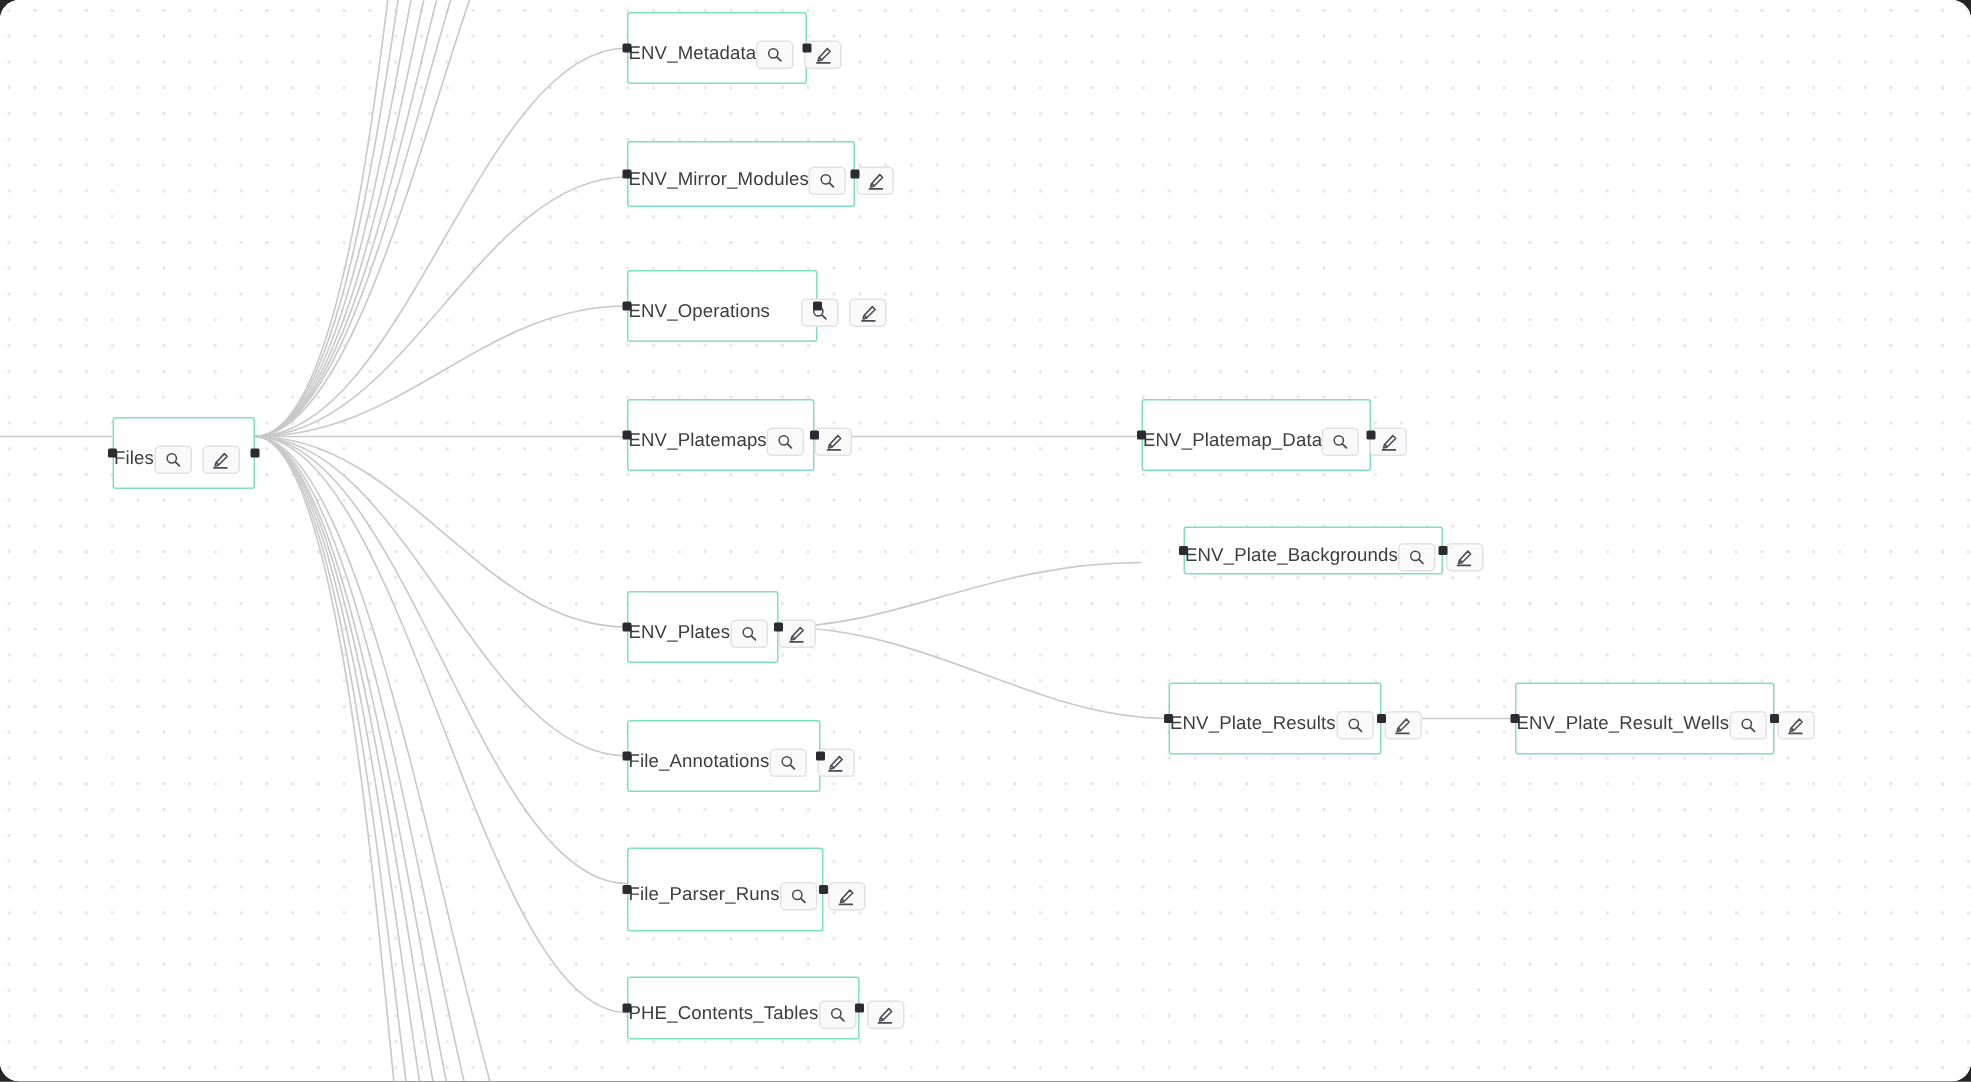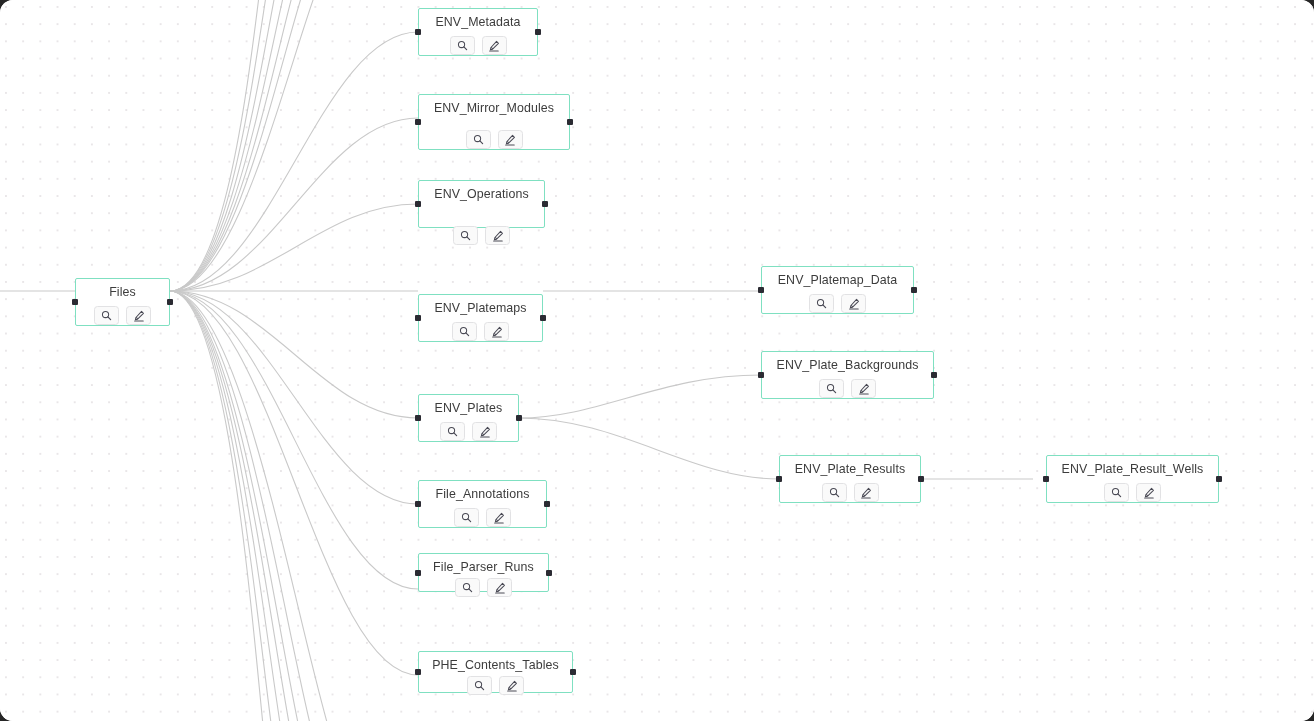--- a/index.html
+++ b/index.html
@@ -42,23 +42,23 @@
     stroke: #c9c9c9;
     stroke-width: 1.1px;
   }
 
   .node {
     position: absolute;
     border: 1.7px solid #7fe0c1;
     background: #ffffff;
     border-radius: 2px;
     display: flex;
-    flex-direction: column;
+    flex-direction: row;
     align-items: center;
-    justify-content: space-between;
+    justify-content: flex-start;
     padding-top: 6px;
   }
   .node-label {
     font-size: 12.4px;
     color: #3c3c3c;
     line-height: 15px;
     white-space: nowrap;
     letter-spacing: 0.1px;
   }
   .node-actions {
@@ -163,21 +163,21 @@
             <svg width="12" height="12" viewBox="0 0 16 16">
               <path d="M11.4 1.9 L13.9 4.4 L6.1 12.2 L3.2 12.9 L3.9 10.0 Z" fill="none" stroke="#4a4a55" stroke-width="1.4" stroke-linejoin="round"></path>
               <path d="M4.2 9.7 L6.4 11.9" stroke="#4a4a55" stroke-width="1.4"></path>
               <line x1="2.2" y1="14.6" x2="13.6" y2="14.6" stroke="#4a4a55" stroke-width="1.5" stroke-linecap="round"></line>
             </svg>
           </button>
         </div>
         <div class="handle left"></div>
         <div class="handle right"></div>
       </div>
-      <div class="node" style="left: 418px; top: 94px; width: 152px; height: 56px;">
+      <div class="node" style="left: 418px; top: 94px; width: 152px; height: 44px;">
         <div class="node-label">ENV_Mirror_Modules</div>
         <div class="node-actions">
           <button class="act-btn">
             <svg width="11" height="11" viewBox="0 0 16 16">
               <circle cx="6.6" cy="6.6" r="4.5" fill="none" stroke="#4a4a55" stroke-width="1.5"></circle>
               <line x1="10" y1="10" x2="14" y2="14" stroke="#4a4a55" stroke-width="1.7" stroke-linecap="round"></line>
             </svg>
           </button>
           <button class="act-btn">
             <svg width="12" height="12" viewBox="0 0 16 16">
@@ -203,21 +203,21 @@
             <svg width="12" height="12" viewBox="0 0 16 16">
               <path d="M11.4 1.9 L13.9 4.4 L6.1 12.2 L3.2 12.9 L3.9 10.0 Z" fill="none" stroke="#4a4a55" stroke-width="1.4" stroke-linejoin="round"></path>
               <path d="M4.2 9.7 L6.4 11.9" stroke="#4a4a55" stroke-width="1.4"></path>
               <line x1="2.2" y1="14.6" x2="13.6" y2="14.6" stroke="#4a4a55" stroke-width="1.5" stroke-linecap="round"></line>
             </svg>
           </button>
         </div>
         <div class="handle left"></div>
         <div class="handle right"></div>
       </div>
-      <div class="node" style="left: 418px; top: 266px; width: 125px; height: 48px; margin-top: 28px;">
+      <div class="node" style="left: 418px; top: 266px; width: 125px; height: 48px;">
         <div class="node-label">ENV_Platemaps</div>
         <div class="node-actions">
           <button class="act-btn">
             <svg width="11" height="11" viewBox="0 0 16 16">
               <circle cx="6.6" cy="6.6" r="4.5" fill="none" stroke="#4a4a55" stroke-width="1.5"></circle>
               <line x1="10" y1="10" x2="14" y2="14" stroke="#4a4a55" stroke-width="1.7" stroke-linecap="round"></line>
             </svg>
           </button>
           <button class="act-btn">
             <svg width="12" height="12" viewBox="0 0 16 16">
@@ -263,21 +263,21 @@
             <svg width="12" height="12" viewBox="0 0 16 16">
               <path d="M11.4 1.9 L13.9 4.4 L6.1 12.2 L3.2 12.9 L3.9 10.0 Z" fill="none" stroke="#4a4a55" stroke-width="1.4" stroke-linejoin="round"></path>
               <path d="M4.2 9.7 L6.4 11.9" stroke="#4a4a55" stroke-width="1.4"></path>
               <line x1="2.2" y1="14.6" x2="13.6" y2="14.6" stroke="#4a4a55" stroke-width="1.5" stroke-linecap="round"></line>
             </svg>
           </button>
         </div>
         <div class="handle left"></div>
         <div class="handle right"></div>
       </div>
-      <div class="node" style="left: 418px; top: 553px; width: 131px; height: 39px;">
+      <div class="node" style="left: 418px; top: 565px; width: 131px; height: 56px;">
         <div class="node-label">File_Parser_Runs</div>
         <div class="node-actions">
           <button class="act-btn">
             <svg width="11" height="11" viewBox="0 0 16 16">
               <circle cx="6.6" cy="6.6" r="4.5" fill="none" stroke="#4a4a55" stroke-width="1.5"></circle>
               <line x1="10" y1="10" x2="14" y2="14" stroke="#4a4a55" stroke-width="1.7" stroke-linecap="round"></line>
             </svg>
           </button>
           <button class="act-btn">
             <svg width="12" height="12" viewBox="0 0 16 16">
@@ -323,21 +323,21 @@
             <svg width="12" height="12" viewBox="0 0 16 16">
               <path d="M11.4 1.9 L13.9 4.4 L6.1 12.2 L3.2 12.9 L3.9 10.0 Z" fill="none" stroke="#4a4a55" stroke-width="1.4" stroke-linejoin="round"></path>
               <path d="M4.2 9.7 L6.4 11.9" stroke="#4a4a55" stroke-width="1.4"></path>
               <line x1="2.2" y1="14.6" x2="13.6" y2="14.6" stroke="#4a4a55" stroke-width="1.5" stroke-linecap="round"></line>
             </svg>
           </button>
         </div>
         <div class="handle left"></div>
         <div class="handle right"></div>
       </div>
-      <div class="node" style="left: 761px; top: 351px; width: 173px; height: 48px;">
+      <div class="node" style="left: 789px; top: 351px; width: 173px; height: 32px;">
         <div class="node-label">ENV_Plate_Backgrounds</div>
         <div class="node-actions">
           <button class="act-btn">
             <svg width="11" height="11" viewBox="0 0 16 16">
               <circle cx="6.6" cy="6.6" r="4.5" fill="none" stroke="#4a4a55" stroke-width="1.5"></circle>
               <line x1="10" y1="10" x2="14" y2="14" stroke="#4a4a55" stroke-width="1.7" stroke-linecap="round"></line>
             </svg>
           </button>
           <button class="act-btn">
             <svg width="12" height="12" viewBox="0 0 16 16">
@@ -363,21 +363,21 @@
             <svg width="12" height="12" viewBox="0 0 16 16">
               <path d="M11.4 1.9 L13.9 4.4 L6.1 12.2 L3.2 12.9 L3.9 10.0 Z" fill="none" stroke="#4a4a55" stroke-width="1.4" stroke-linejoin="round"></path>
               <path d="M4.2 9.7 L6.4 11.9" stroke="#4a4a55" stroke-width="1.4"></path>
               <line x1="2.2" y1="14.6" x2="13.6" y2="14.6" stroke="#4a4a55" stroke-width="1.5" stroke-linecap="round"></line>
             </svg>
           </button>
         </div>
         <div class="handle left"></div>
         <div class="handle right"></div>
       </div>
-      <div class="node" style="left: 1046px; top: 455px; width: 173px; height: 48px;">
+      <div class="node" style="left: 1010px; top: 455px; width: 173px; height: 48px;">
         <div class="node-label">ENV_Plate_Result_Wells</div>
         <div class="node-actions">
           <button class="act-btn">
             <svg width="11" height="11" viewBox="0 0 16 16">
               <circle cx="6.6" cy="6.6" r="4.5" fill="none" stroke="#4a4a55" stroke-width="1.5"></circle>
               <line x1="10" y1="10" x2="14" y2="14" stroke="#4a4a55" stroke-width="1.7" stroke-linecap="round"></line>
             </svg>
           </button>
           <button class="act-btn">
             <svg width="12" height="12" viewBox="0 0 16 16">

